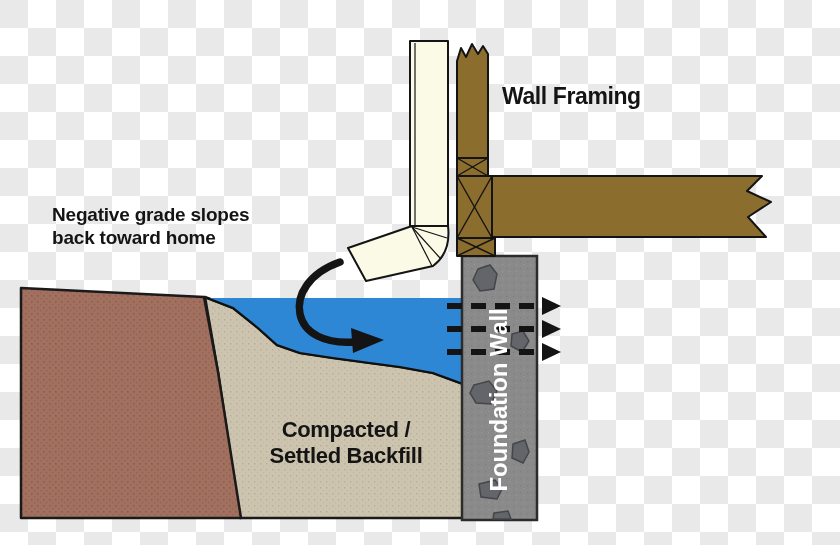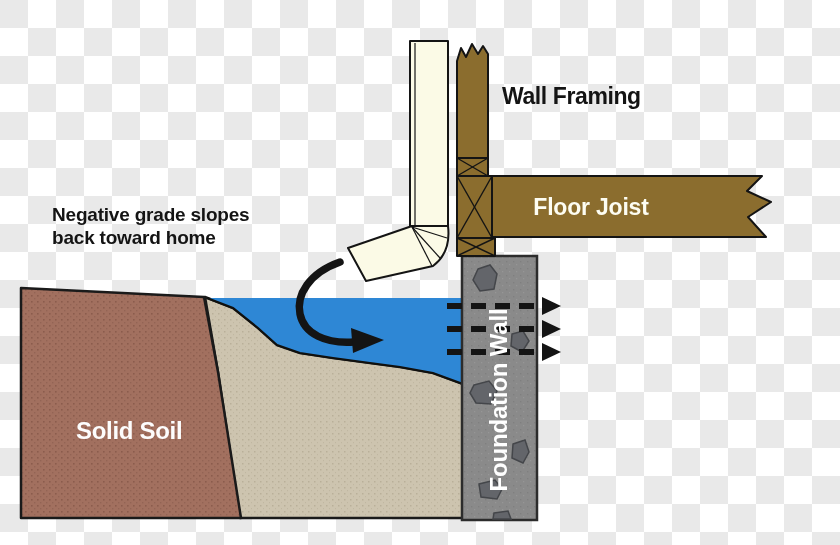--- a/index.html
+++ b/index.html
@@ -107,17 +107,17 @@
       <line x1="447" y1="329" x2="542" y2="329" stroke-width="6" stroke-dasharray="15 9" stroke="#141414"></line>
       <polygon points="542,320 561,329 542,338" fill="#141414"></polygon>
       <line x1="447" y1="352" x2="542" y2="352" stroke-width="6" stroke-dasharray="15 9" stroke="#141414"></line>
       <polygon points="542,343 561,352 542,361" fill="#141414"></polygon>
     </g>
   </svg>
 
   <div class="lbl lbl-wall-framing">Wall Framing</div>
   <div class="lbl lbl-negative-grade">Negative grade slopes
 back toward home</div>
-  <div class="lbl lbl-floor-joist">Floor Joist</div>
   <div class="lbl lbl-foundation-wall">Foundation Wall</div>
-  <div class="lbl lbl-solid-soil">Solid Soil</div>
+  <div class="lbl lbl-backfill">Compacted /
+Settled Backfill</div>
 
 </div>
 
 </body></html>

